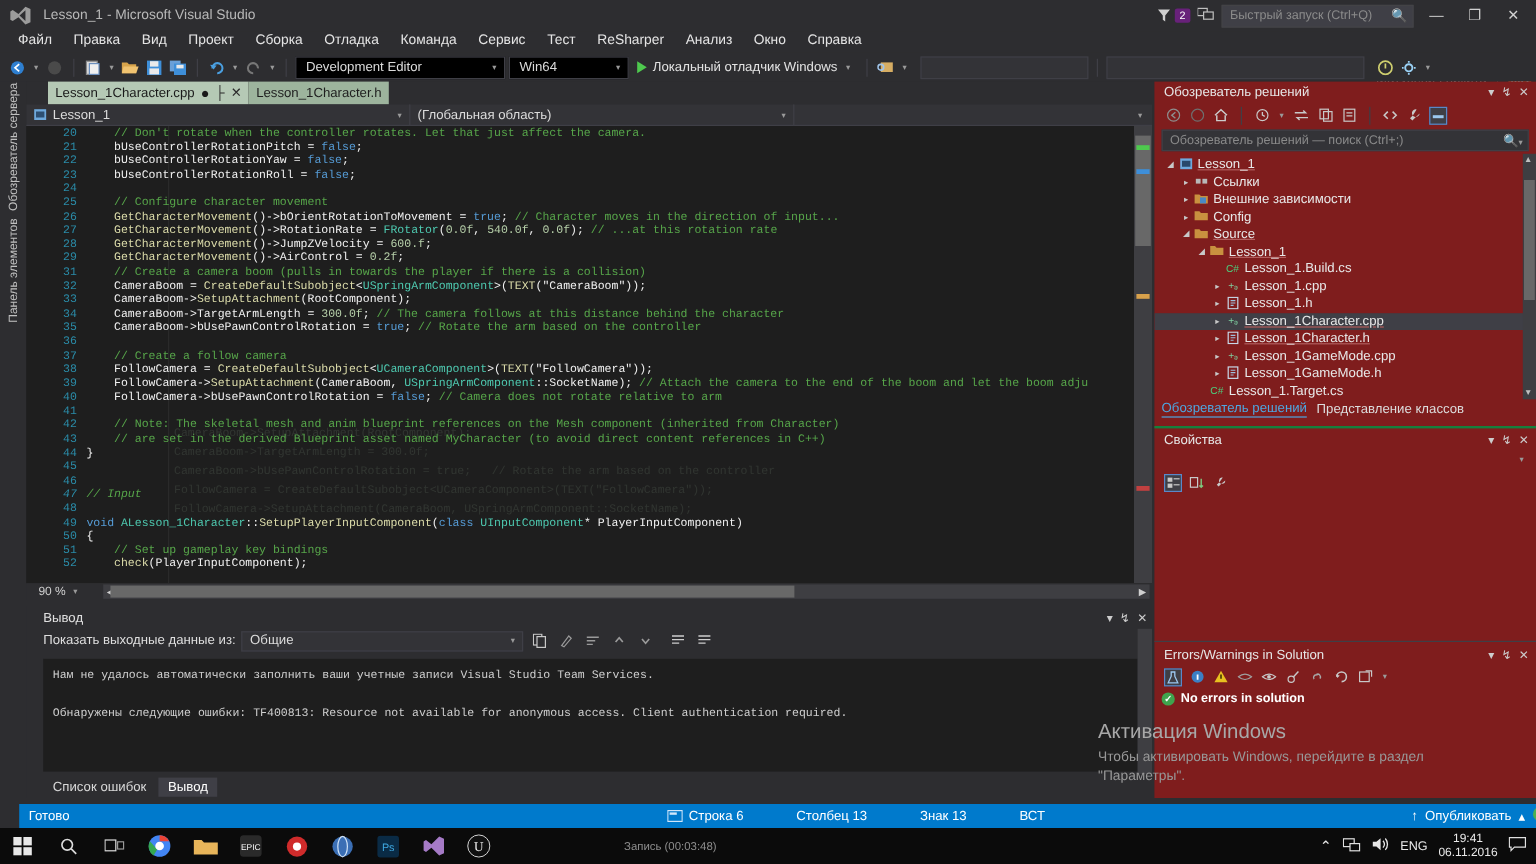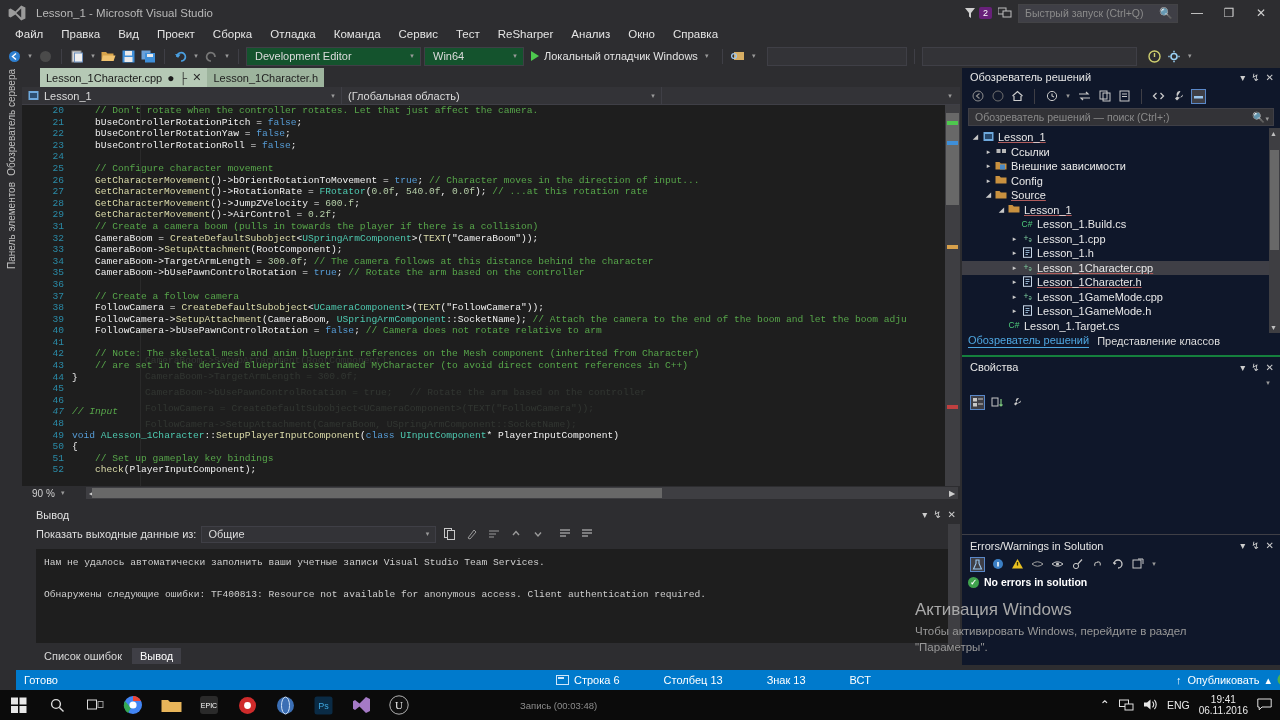--- a/index.html
+++ b/index.html
@@ -29,21 +29,21 @@
   .avatar { width:19px; height:19px; background:#e8622c; color:#fff; font-size:10px;
     display:flex; align-items:center; justify-content:center; font-weight:bold;}
 
   
   .toolbar { position:absolute; left:0; top:44px; width:1280px; height:24px; background:#2d2d30;
     display:flex; align-items:center; gap:3px; padding-left:6px; }
   .tb-ico { width:17px; height:17px; display:flex; align-items:center; justify-content:center;
     font-size:11px; color:#c5c5c5; }
   .tb-sep { width:1px; height:15px; background:#3f3f46; margin:0 4px; }
   .caret { font-size:7px; color:#9a9a9a; width:8px; text-align:center;}
-  .combo { height:19px; background:#14532d; border:1px solid #3f3f46; color:#dcdcdc;
+  .combo { height:19px; background:#000000; border:1px solid #3f3f46; color:#dcdcdc;
     font-size:11px; display:flex; align-items:center; padding:0 4px 0 8px; justify-content:space-between;}
   .combo.w1 { width:175px; }
   .combo.w2 { width:100px; }
   .run-btn { display:flex; align-items:center; gap:5px; font-size:11px; color:#e2e2e2; padding:0 4px;}
   .tri { width:0;height:0;border-left:8px solid #4ec94e;border-top:5px solid transparent;border-bottom:5px solid transparent;}
   .tb-blank { height:19px; background:#333337; border:1px solid #3f3f46; }
 
   
   .vdock { position:absolute; left:0; width:22px; background:#2d2d30; color:#c0c0c0;
     font-size:10px; display:flex; align-items:center; justify-content:center; }
@@ -100,21 +100,21 @@
   .outcombo { width:235px; height:17px; background:#333337; border:1px solid #3f3f46; color:#dcdcdc;
     font-size:11px; display:flex; align-items:center; justify-content:space-between; padding:0 4px 0 6px;}
   .out-body { position:absolute; left:14px; top:44px; right:12px; bottom:22px; background:#1e1e1e;
     font-family:"Liberation Mono", monospace; font-size:9.6px; color:#cfcfcf; padding:6px 8px; line-height:16px;}
   .out-tabs { position:absolute; left:14px; bottom:0; height:18px; display:flex; align-items:center; gap:2px;}
   .otab { font-size:11px; padding:2px 8px; color:#d8d8d8; }
   .otab.active { background:#3f3f46; color:#ffffff; }
   .outscroll { position:absolute; right:0; top:19px; width:12px; bottom:20px; background:#3e3e42;}
 
   
-  .rdock { position:absolute; left:962px; top:68px; width:318px; height:597px; background:#0f172a; }
+  .rdock { position:absolute; left:962px; top:68px; width:318px; height:597px; background:#7f1d1d; }
   .pane-header { height:18px; display:flex; align-items:center; justify-content:space-between;
     padding:0 6px 0 8px; font-size:11px; color:#e6e6e6; }
   .pane-hdr-icons { display:flex; gap:6px; color:#cdcdcd; font-size:10px; align-items:center;}
   .pane-toolbar { height:20px; display:flex; align-items:center; gap:5px; padding-left:8px; }
   .pi { width:15px; height:15px; display:flex; align-items:center; justify-content:center;
     font-size:10px; color:#c9c9c9;}
   .pi.sel { background:#3f3f46; border:1px solid #5a88c9; }
   .searchbox { margin:2px 6px 2px 6px; height:18px; background:#333337; border:1px solid #3f3f46;
     display:flex; align-items:center; justify-content:space-between; padding:0 4px 0 6px;
     font-size:10.5px; color:#8a8a8a;}

